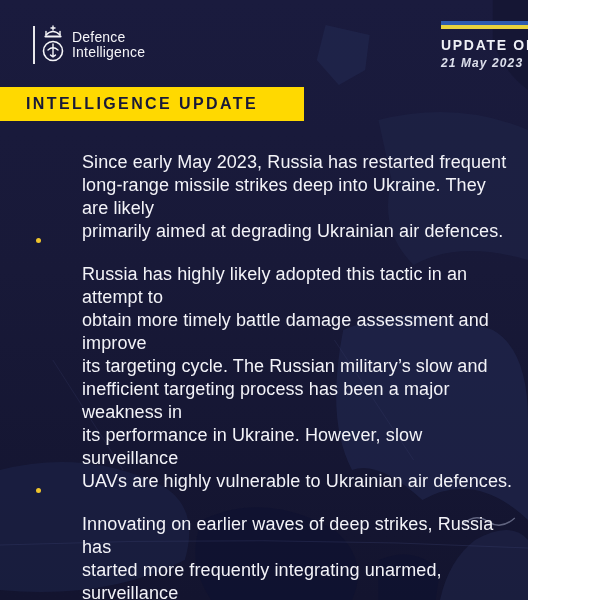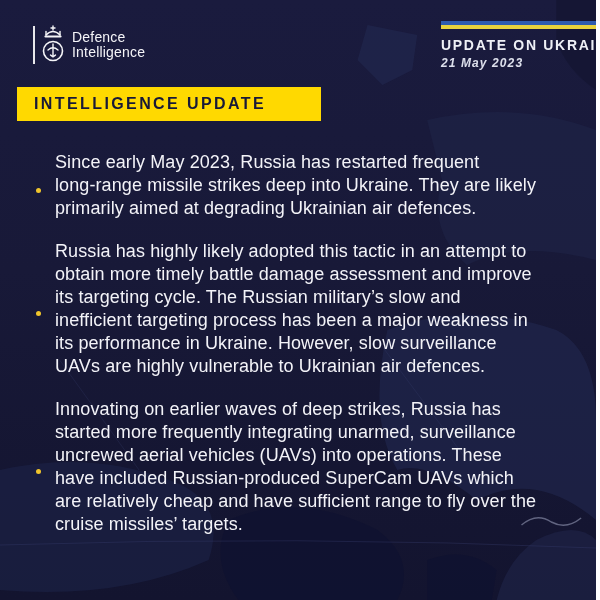--- a/index.html
+++ b/index.html
@@ -1,18 +1,18 @@
 <!DOCTYPE html>
 <html><head>
 <meta charset="utf-8">
 <style>
   html, body { margin: 0; padding: 0; }
   .canvas {
     position: relative;
-    width: 596px;
+    width: 528px;
     height: 600px;
     overflow: hidden;
     background: linear-gradient(180deg, #1a1b3e 0%, #181938 45%, #13142f 100%);
     font-family: "Liberation Sans", sans-serif;
     color: #f3f3f8;
   }
   .map-bg {
     position: absolute;
     inset: 0;
     width: 100%;
@@ -64,29 +64,29 @@
     font-weight: bold;
     font-style: italic;
     letter-spacing: 1.1px;
     color: #dde0ec;
     white-space: nowrap;
   }
 
   
   .banner {
     position: absolute;
-    left: 17px;
+    left: 0;
     top: 87px;
     width: 304px;
     height: 34px;
     box-sizing: border-box;
     background: #ffd900;
     display: flex;
     align-items: center;
-    padding-left: 17px;
+    padding-left: 26px;
   }
   .banner-label {
     font-size: 16px;
     font-weight: bold;
     letter-spacing: 2.4px;
     color: #181938;
     white-space: nowrap;
   }
 
   
@@ -94,22 +94,23 @@
     position: absolute;
     left: 33px;
     top: 151px;
     right: 14px;
     list-style: none;
     margin: 0;
     padding: 0;
   }
   .bullet-item {
     display: flex;
-    align-items: center;
+    align-items: flex-end;
     margin-bottom: 20px;
+    gap: 27px;
   }
   .bullet-dot {
     flex: 0 0 auto;
     width: 5px;
     height: 5px;
     border-radius: 50%;
     background: #f0c52c;
     margin: 9px 14px 0 3px;
   }
   .bullet-text {

